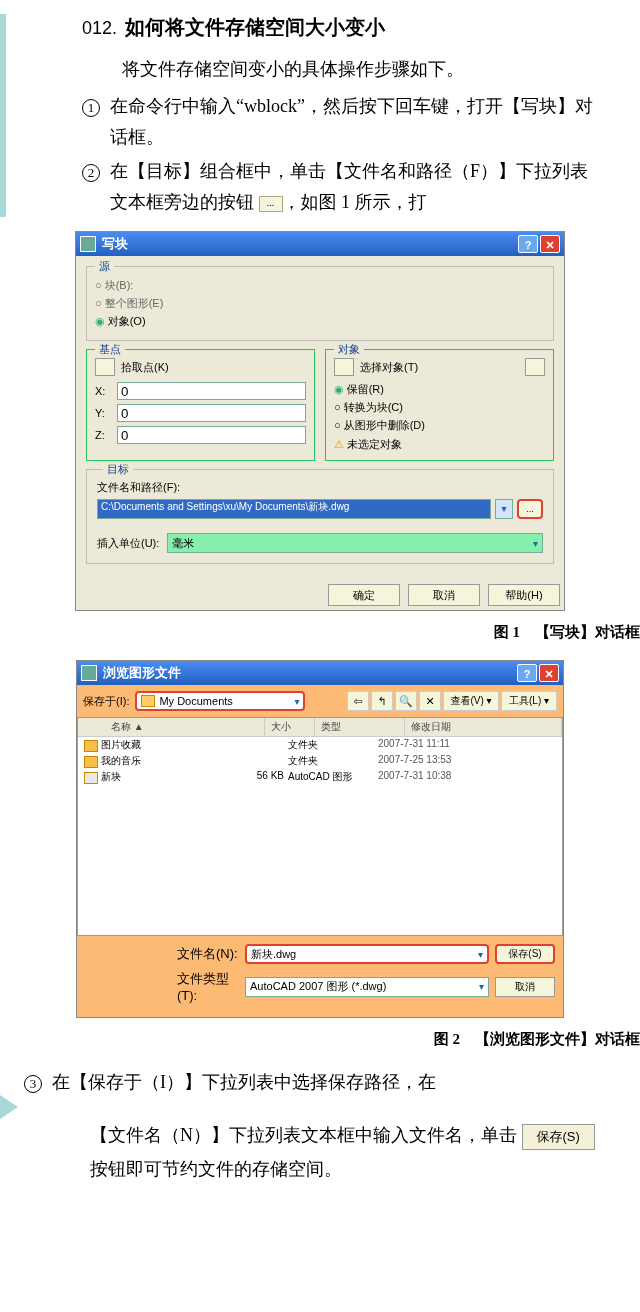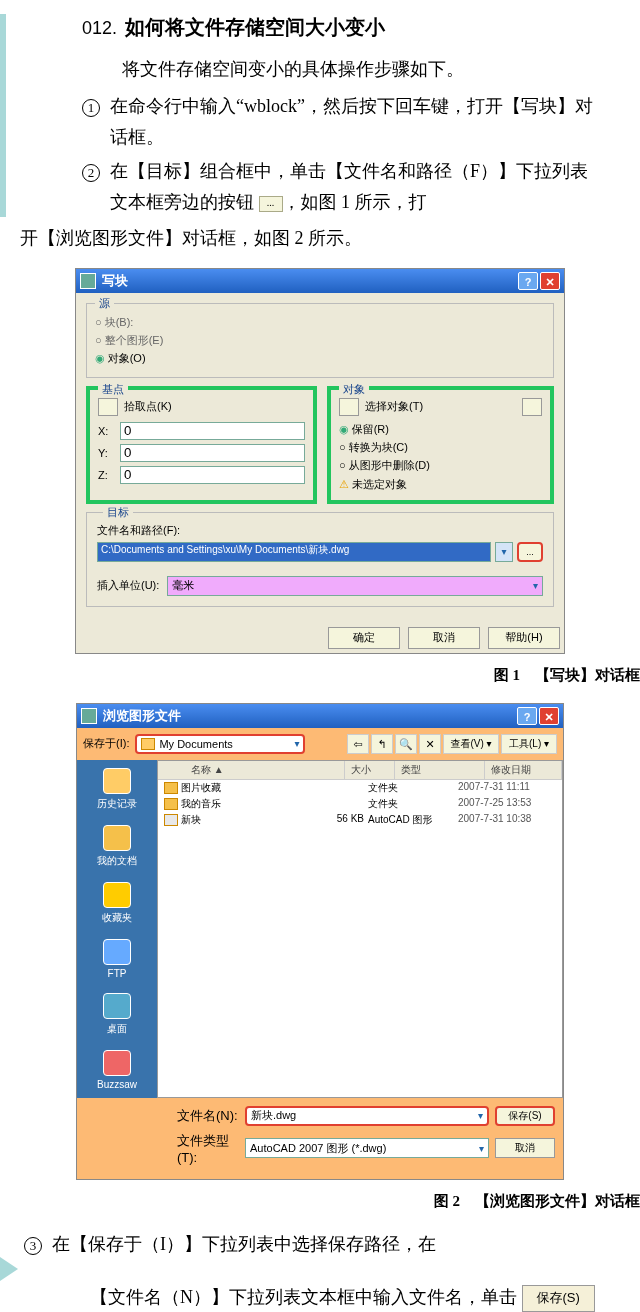--- a/index.html
+++ b/index.html
@@ -24,39 +24,39 @@
 .titlebar .help { width: 20px; height: 18px; background: #6aa8f0; color: #fff; text-align: center; line-height: 18px; font-weight: bold; border: 1px solid #fff; margin-right: 2px; border-radius: 2px; }
 .titlebar .close { width: 20px; height: 18px; background: #e04030; color: #fff; text-align: center; line-height: 18px; font-weight: bold; border: 1px solid #fff; border-radius: 2px; }
 .dbody { background: #ece9d8; padding: 10px; }
 .group { border: 1px solid #bbb; padding: 8px; margin-bottom: 8px; position: relative; }
 .group .gtitle { position: absolute; top: -8px; left: 8px; background: #ece9d8; padding: 0 4px; color: #15428b; font-size: 11px; }
 .radio-row { margin: 3px 0; color: #666; }
 .radio-sel { color: #000; }
 .radio-sel::before { content: "◉ "; color: #3a7; }
 .radio-un::before { content: "○ "; }
 .row2 { display: flex; gap: 10px; }
-.col { flex: 1; border: 4px solid #22c55e; padding: 8px; position: relative; }
+.col { flex: 1; border: 1px solid #22c55e; padding: 8px; position: relative; }
 .col .gtitle { position: absolute; top: -8px; left: 8px; background: #ece9d8; padding: 0 4px; color: #15428b; }
 .pick-row { display: flex; align-items: center; gap: 6px; margin-bottom: 6px; }
 .pickbtn { width: 20px; height: 18px; border: 1px solid #999; background: #f5f5dc; }
 .coord { display: flex; align-items: center; margin: 4px 0; }
 .coord label { width: 22px; }
 .coord input { flex: 1; height: 18px; border: 1px solid #7a9; padding: 0 3px; background: #fff; }
 .objradio { margin: 3px 0; }
 .warn { color: #000; margin-top: 4px; }
 .warn::before { content: "⚠ "; color: #e8a000; }
 .qbtn { width: 20px; height: 18px; border: 1px solid #999; background: #f5f5dc; float: right; }
 .dest { border: 1px solid #bbb; padding: 10px; margin-top: 8px; position: relative; }
 .dest .gtitle { position: absolute; top: -8px; left: 16px; background: #ece9d8; padding: 0 4px; color: #15428b; }
 .pathrow { display: flex; align-items: center; gap: 4px; margin-top: 4px; }
 .pathinput { flex: 1; height: 20px; background: #316ac5; color: #fff; border: 1px solid #7a9; padding: 0 3px; font-size: 10px; overflow: hidden; white-space: nowrap; }
 .dropbtn { width: 18px; height: 20px; border: 1px solid #7a9; background: #d4e4f7; text-align: center; line-height: 18px; color: #26a; font-size: 10px; }
 .browsebtn { width: 26px; height: 20px; border: 2px solid #e04030; border-radius: 4px; background: #f5f5dc; text-align: center; line-height: 16px; font-size: 9px; }
 .unitrow { display: flex; align-items: center; gap: 8px; margin-top: 14px; }
-.unitsel { flex: 1; height: 20px; border: 1px solid #7a9; background: #f0abfc; display: flex; align-items: center; padding: 0 4px; }
+.unitsel { flex: 1; height: 20px; border: 1px solid #7a9; background: #86efac; display: flex; align-items: center; padding: 0 4px; }
 .unitsel .dd { margin-left: auto; color: #26a; font-size: 10px; }
 .btnrow { display: flex; justify-content: flex-end; gap: 8px; padding: 10px 4px 4px; background: #ece9d8; }
 .wbtn { width: 72px; height: 22px; border: 1px solid #999; background: #f5f5dc; font-size: 11px; }
 
 .cap { text-align: right; font-size: 15px; font-weight: bold; margin: 12px 0 18px; }
 
 
 .dialog2 { width: 488px; margin: 0 auto 10px; border: 1px solid #888; font-family: Tahoma, sans-serif; font-size: 11px; background: #fdba74; }
 .toolbar2 { display: flex; align-items: center; padding: 6px; gap: 6px; }
 .toolbar2 .lbl { font-size: 11px; }
@@ -112,21 +112,20 @@
       <div class="step">
         <span class="n"><span class="circ">2</span></span>
         <span>
           <span>在【目标】组合框中，单击【文件名和路径（F）】下拉列表文本框旁边的按钮</span>
           <span class="btn-icon">...</span><span>，如图 1 所示，打</span>
         </span>
       </div>
     </div>
   </div>
 
-  <div class="cont">开【浏览图形文件】对话框，如图 2 所示。</div>
 
   <div class="dialog1">
     <div class="titlebar">
       <div class="ticon"></div>
       <div class="ttext">写块</div>
       <div class="help">?</div>
       <div class="close">✕</div>
     </div>
     <div class="dbody">
       <div class="group">
@@ -211,28 +210,20 @@
       <div class="tbtns">
         <div class="tbtn">⇦</div>
         <div class="tbtn">↰</div>
         <div class="tbtn">🔍</div>
         <div class="tbtn">✕</div>
         <div class="tbtn wide">查看(V) ▾</div>
         <div class="tbtn wide">工具(L) ▾</div>
       </div>
     </div>
     <div class="filearea">
-      <div class="sidebar">
-        <div class="sbitem"><div class="sbicon q"></div><span>历史记录</span></div>
-        <div class="sbitem"><div class="sbicon"></div><span>我的文档</span></div>
-        <div class="sbitem"><div class="sbicon star"></div><span>收藏夹</span></div>
-        <div class="sbitem"><div class="sbicon net"></div><span>FTP</span></div>
-        <div class="sbitem"><div class="sbicon desk"></div><span>桌面</span></div>
-        <div class="sbitem"><div class="sbicon buz"></div><span>Buzzsaw</span></div>
-      </div>
       <div class="filelist">
         <div class="flhead">
           <div class="c1">名称 ▲</div>
           <div class="c2">大小</div>
           <div class="c3">类型</div>
           <div class="c4">修改日期</div>
         </div>
         <div class="flrow">
           <div class="c1"><span class="fic d"></span><span>图片收藏</span></div>
             <div class="c2"></div>

